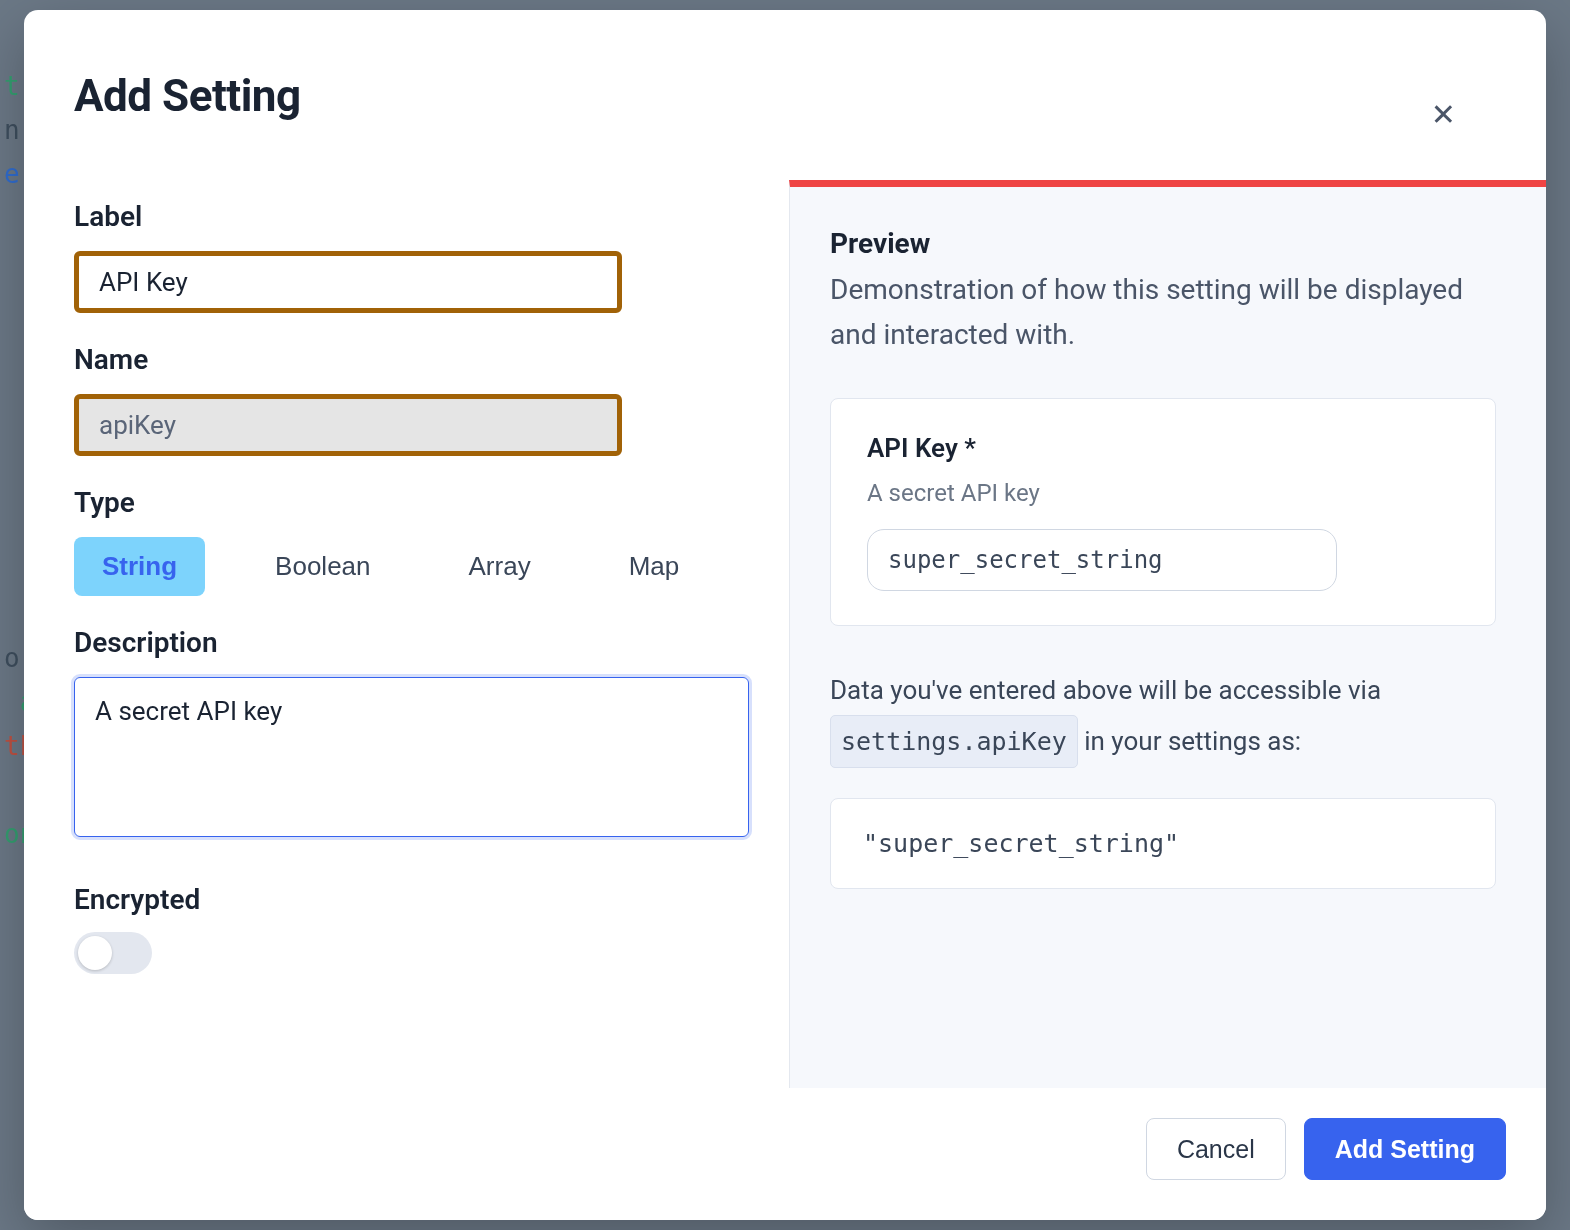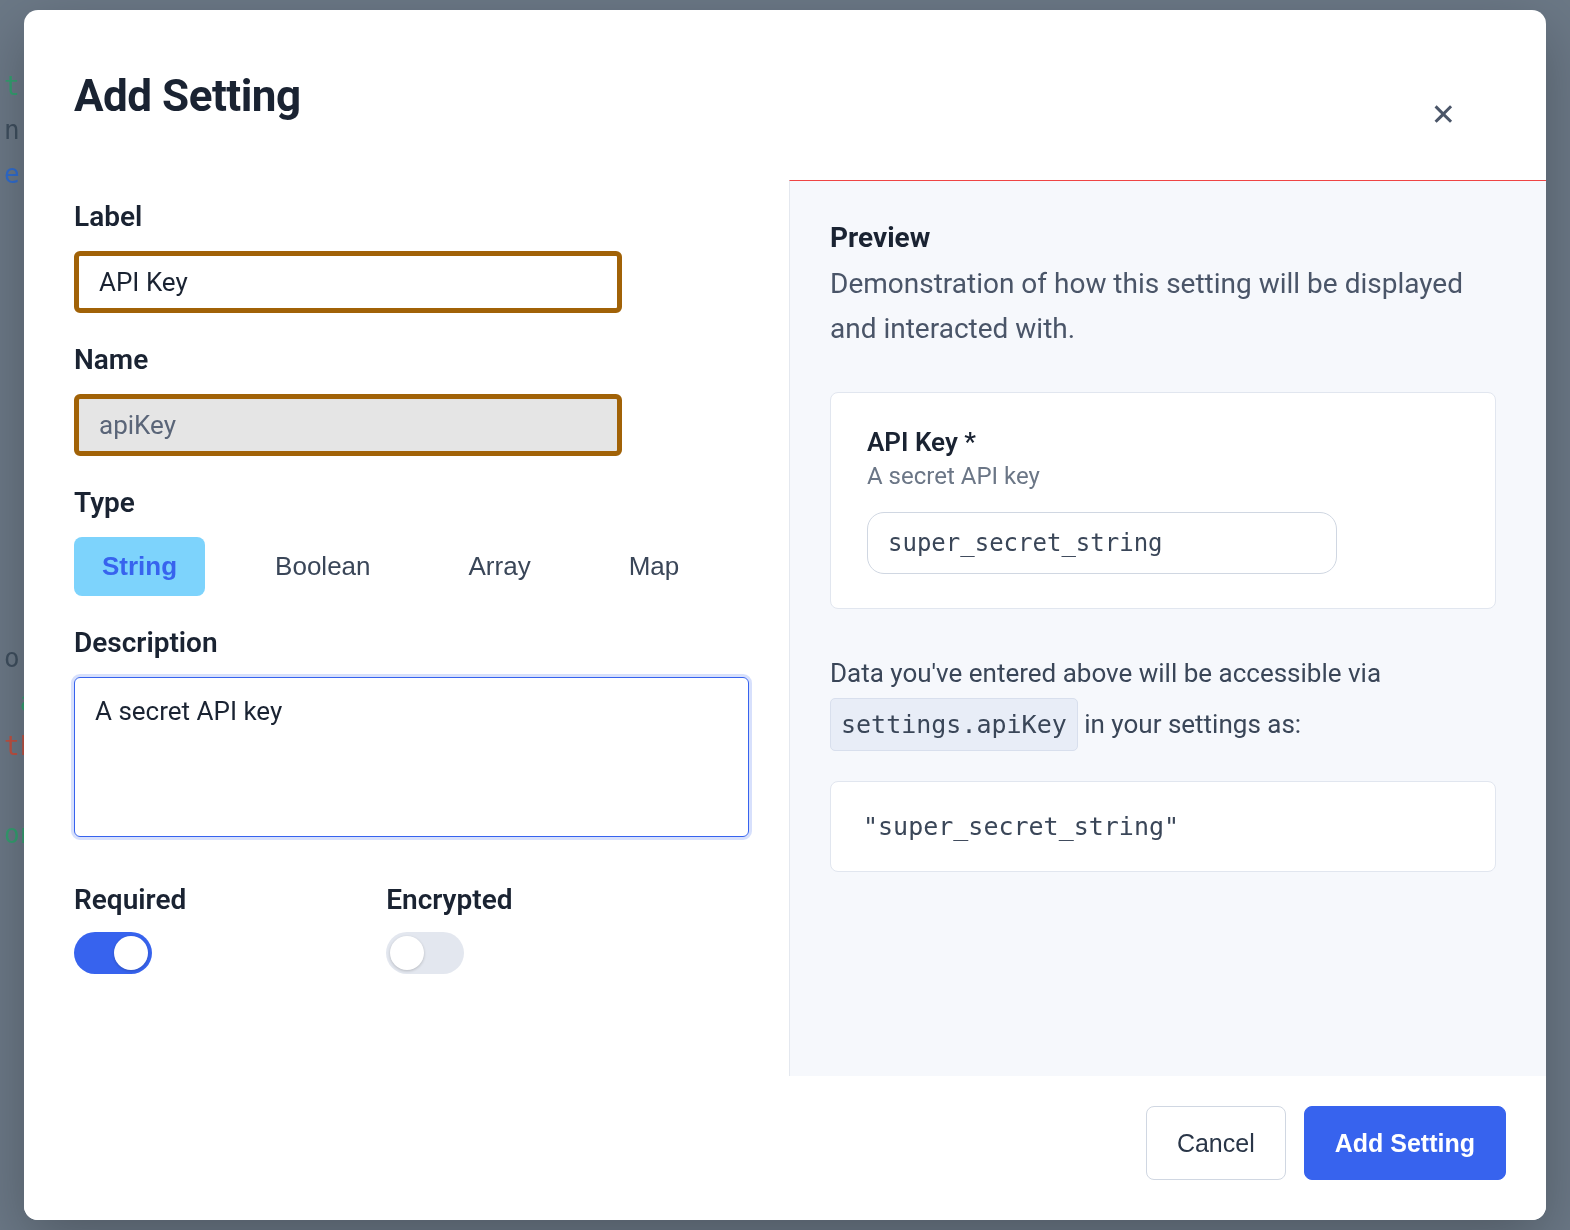--- a/index.html
+++ b/index.html
@@ -72,21 +72,21 @@
     min-height: 0;
   }
   .left-panel {
     width: 765px;
     padding: 20px 40px 40px 50px;
   }
   .right-panel {
     flex: 1;
     background: #f6f8fc;
     border-left: 1px solid #e4e8ef;
-    border-top: 1px solid #ef4444;
+    border-top: 7px solid #ef4444;
     padding: 40px 50px 40px 40px;
   }
 
   .field-block { margin-bottom: 30px; }
   .field-label {
     font-size: 28px;
     font-weight: 600;
     color: #1a2332;
     margin-bottom: 18px;
     display: block;
@@ -188,21 +188,21 @@
     border: 1px solid #e1e6ef;
     border-radius: 8px;
     background: #fff;
     padding: 34px 36px;
     margin-bottom: 40px;
   }
   .preview-card-label {
     font-size: 26px;
     font-weight: 600;
     color: #1a2332;
-    margin-bottom: 5px;
+    margin-bottom: 16px;
   }
   .preview-card-desc {
     font-size: 24px;
     color: #6b7686;
     margin-bottom: 22px;
   }
   .preview-input {
     width: 470px;
     max-width: 100%;
     height: 62px;
@@ -240,21 +240,21 @@
   }
 
   .modal-footer {
     padding: 30px 40px 40px;
     display: flex;
     justify-content: flex-end;
     gap: 18px;
     background: #fff;
   }
   .btn {
-    height: 74px;
+    height: 62px;
     padding: 0 30px;
     font-size: 25px;
     font-weight: 500;
     border-radius: 8px;
     cursor: pointer;
     border: 1px solid transparent;
   }
   .btn-secondary {
     background: #fff;
     border-color: #d0d7e2;
@@ -324,26 +324,20 @@
         </div>
       </div>
 
       <div class="field-block">
         <label class="field-label">Description</label>
         <textarea class="textarea" style="">A secret API key</textarea>
       </div>
 
       <div class="toggle-row">
         <div class="toggle-group">
-          <label class="field-label">Required</label>
-          <button class="toggle on" aria-pressed="true">
-            <span class="toggle-knob"></span>
-          </button>
-        </div>
-        <div class="toggle-group">
           <label class="field-label">Encrypted</label>
           <button class="toggle off" aria-pressed="false">
             <span class="toggle-knob"></span>
           </button>
         </div>
       </div>
 
     </div>
 
     <div class="right-panel">

